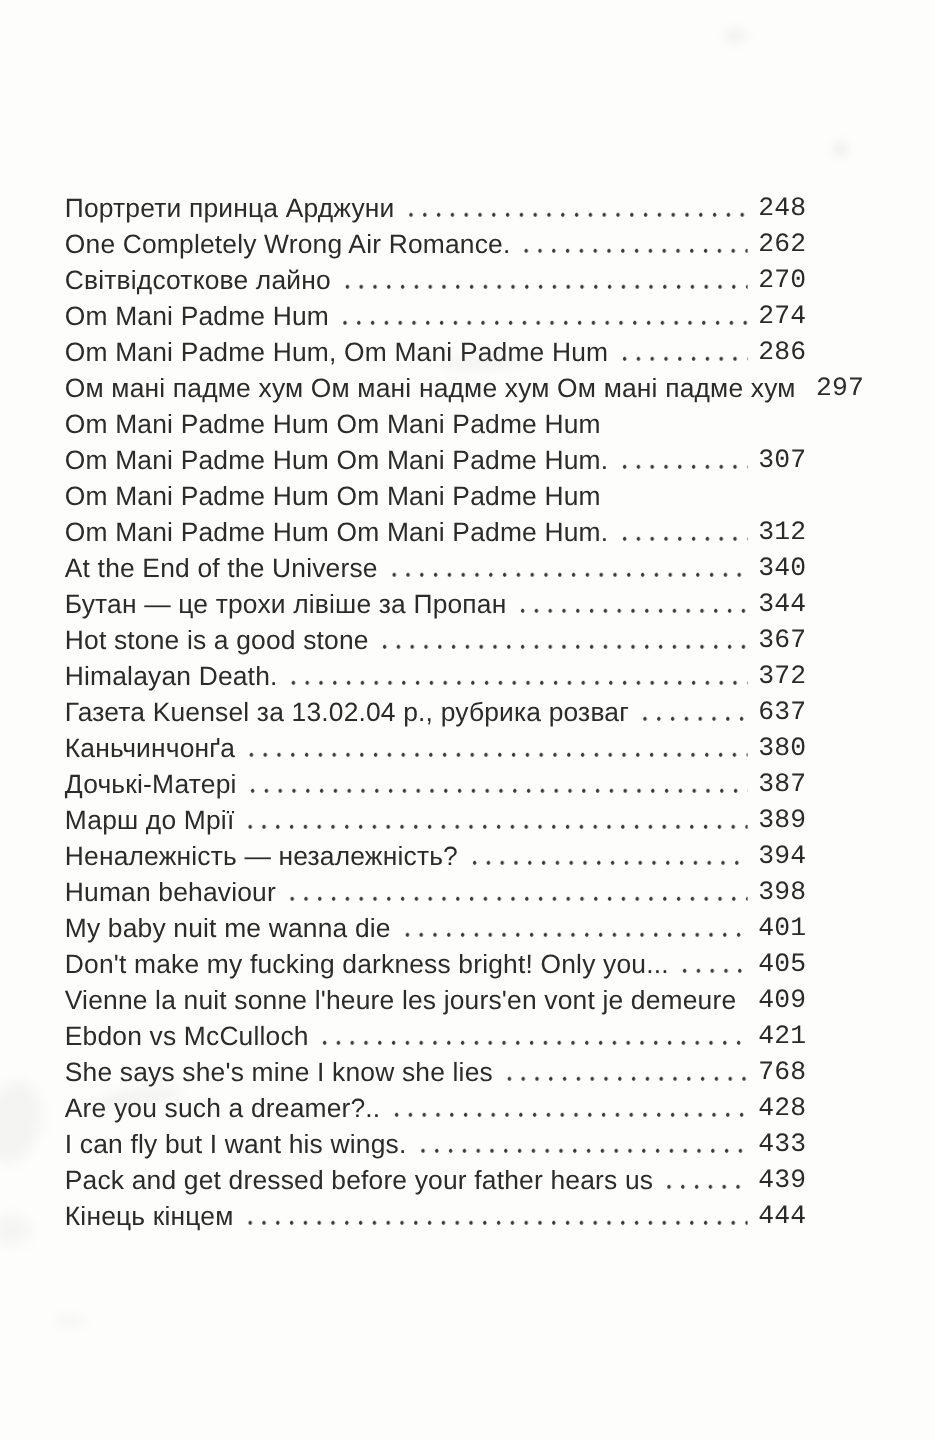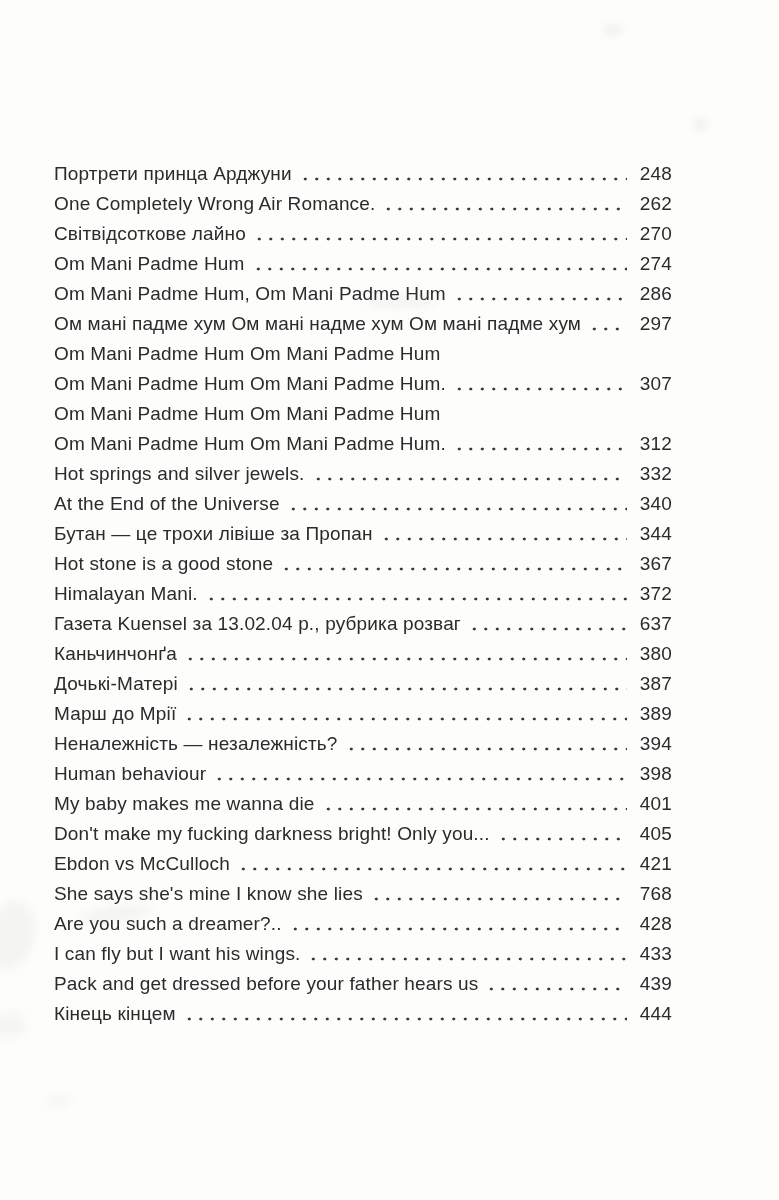--- a/index.html
+++ b/index.html
@@ -23,21 +23,21 @@
     position: absolute;
     top: 159px;
     left: 0;
     right: 0;
     padding: 0 107px 0 54px;
   }
   .row {
     display: flex;
     align-items: stretch;
     height: 30px;
-    font-size: 19px;
+    font-size: 22px;
     line-height: 30px;
     letter-spacing: 0.15px;
   }
   .title {
     flex: 0 0 auto;
     white-space: nowrap;
   }
   .leader {
     flex: 1 1 auto;
     margin: 0 9px 0 8px;
@@ -46,20 +46,21 @@
     background-repeat: repeat-x;
   }
   .row.no-page .leader {
     background: none;
   }
   .pagenum {
     flex: 0 0 auto;
     min-width: 36px;
     text-align: right;
     white-space: nowrap;
+    font-family: Liberation Mono, monospace;
   }
   
   .smudge {
     position: absolute;
     border-radius: 50%;
     filter: blur(5px);
     pointer-events: none;
   }
   .s1 { left: 604px; top: 26px;  width: 18px; height: 8px;  background: rgba(150,150,150,0.18); }
   .s2 { left: 696px; top: 120px; width: 9px;  height: 9px;  background: rgba(130,130,130,0.22); }
@@ -118,41 +119,36 @@
         <span class="title">Om Mani Padme Hum Om Mani Padme Hum</span>
         <span class="leader"></span>
         <span class="pagenum"></span>
       </div>
       <div class="row">
         <span class="title">Om Mani Padme Hum Om Mani Padme Hum.</span>
         <span class="leader"></span>
         <span class="pagenum">312</span>
       </div>
       <div class="row">
-        <span class="title">Hot springs and silver jewels.</span>
-        <span class="leader"></span>
-        <span class="pagenum">332</span>
-      </div>
-      <div class="row">
         <span class="title">At the End of the Universe</span>
         <span class="leader"></span>
         <span class="pagenum">340</span>
       </div>
       <div class="row">
         <span class="title">Бутан — це трохи лівіше за Пропан</span>
         <span class="leader"></span>
         <span class="pagenum">344</span>
       </div>
       <div class="row">
         <span class="title">Hot stone is a good stone</span>
         <span class="leader"></span>
         <span class="pagenum">367</span>
       </div>
       <div class="row">
-        <span class="title">Himalayan Mani.</span>
+        <span class="title">Himalayan Death.</span>
         <span class="leader"></span>
         <span class="pagenum">372</span>
       </div>
       <div class="row">
         <span class="title">Газета Kuensel за 13.02.04 р., рубрика розваг</span>
         <span class="leader"></span>
         <span class="pagenum">637</span>
       </div>
       <div class="row">
         <span class="title">Каньчинчонґа</span>
@@ -173,28 +169,33 @@
         <span class="title">Неналежність — незалежність?</span>
         <span class="leader"></span>
         <span class="pagenum">394</span>
       </div>
       <div class="row">
         <span class="title">Human behaviour</span>
         <span class="leader"></span>
         <span class="pagenum">398</span>
       </div>
       <div class="row">
-        <span class="title">My baby makes me wanna die</span>
+        <span class="title">My baby nuit me wanna die</span>
         <span class="leader"></span>
         <span class="pagenum">401</span>
       </div>
       <div class="row">
         <span class="title">Don't make my fucking darkness bright! Only you...</span>
         <span class="leader"></span>
         <span class="pagenum">405</span>
+      </div>
+      <div class="row">
+        <span class="title">Vienne la nuit sonne l'heure les jours'en vont je demeure</span>
+        <span class="leader"></span>
+        <span class="pagenum">409</span>
       </div>
       <div class="row">
         <span class="title">Ebdon vs McCulloch</span>
         <span class="leader"></span>
         <span class="pagenum">421</span>
       </div>
       <div class="row">
         <span class="title">She says she's mine I know she lies</span>
         <span class="leader"></span>
         <span class="pagenum">768</span>

